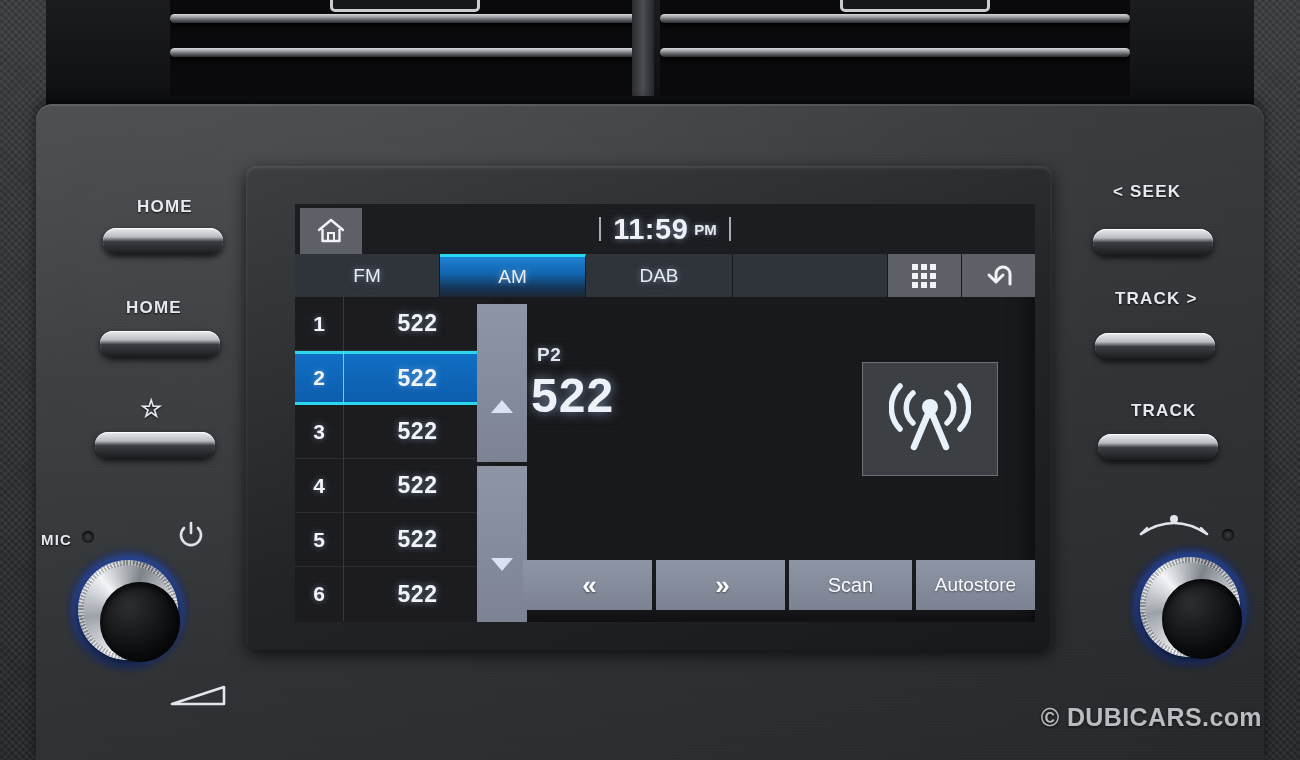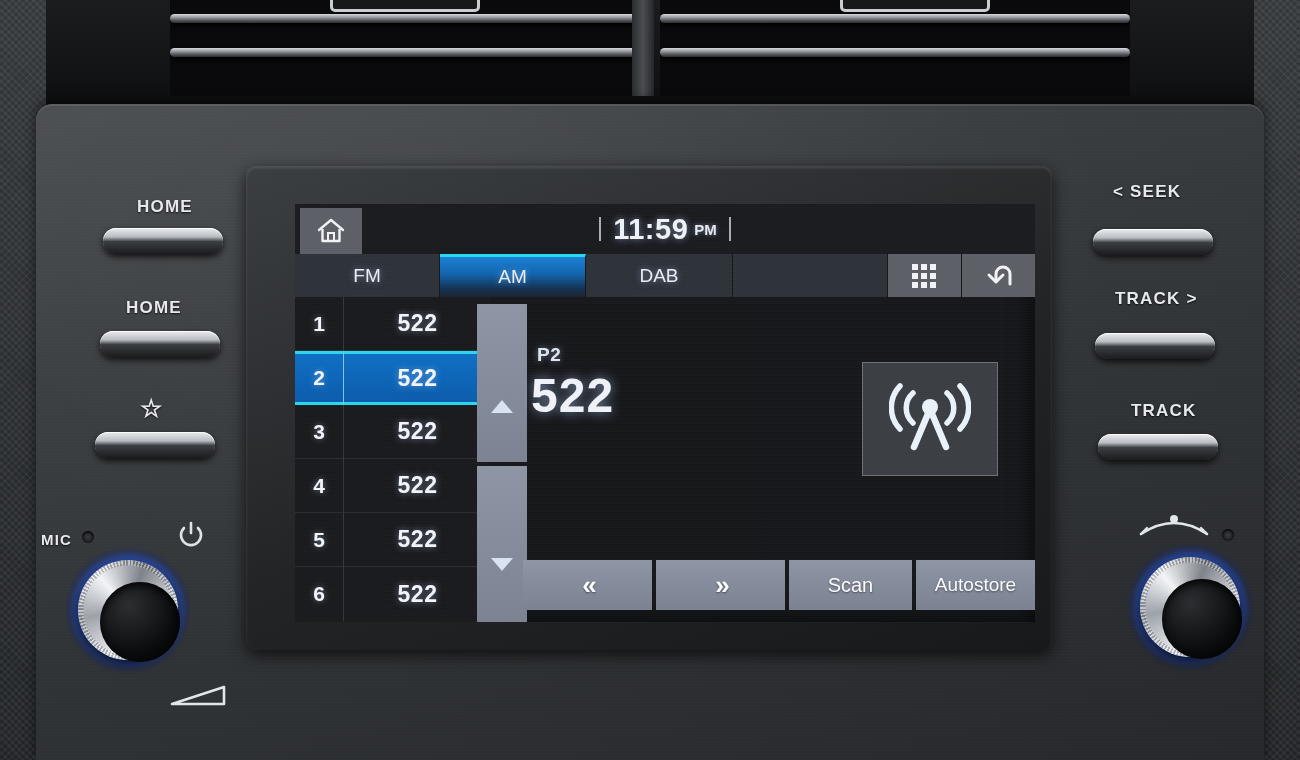--- a/index.html
+++ b/index.html
@@ -423,13 +423,14 @@
       <div class="sbtn scan">
         <span>Scan</span>
       </div>
       <div class="sbtn auto">
         <span>Autostore</span>
       </div>
     </div>
 
   </div>
 
+  <div class="watermark">© DUBICARS.com</div>
 </div>
 
 </body></html>

